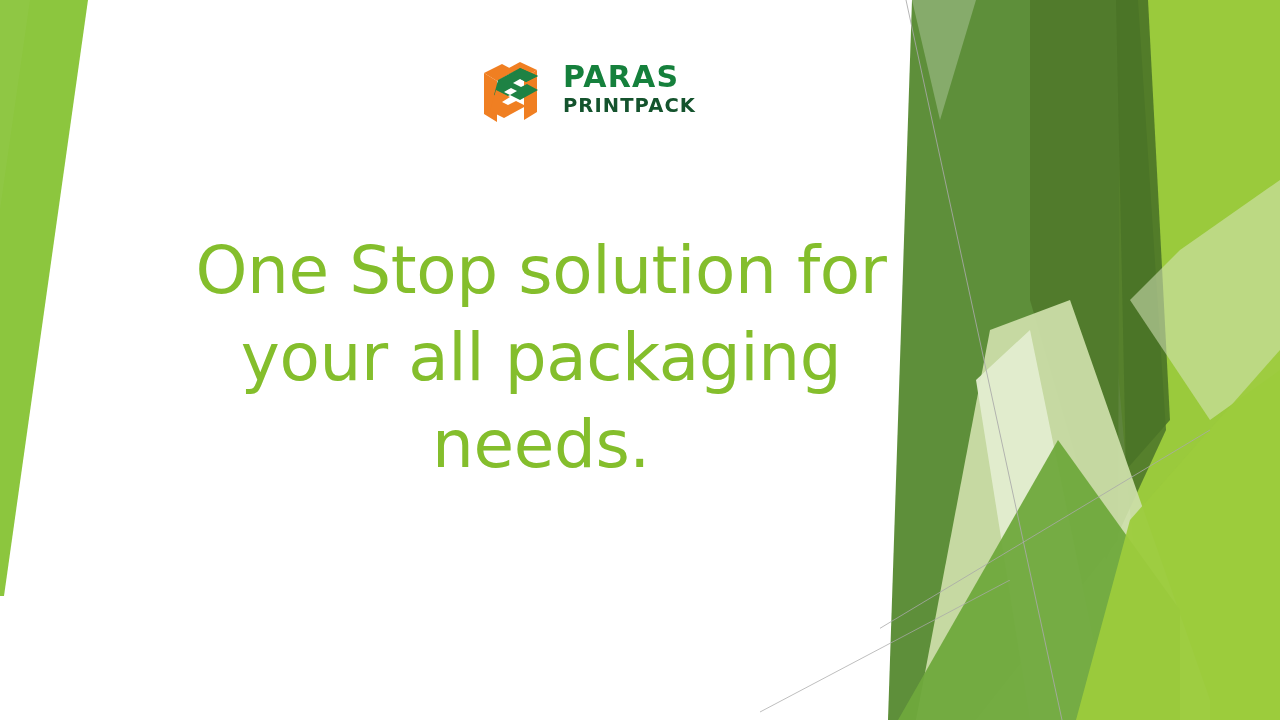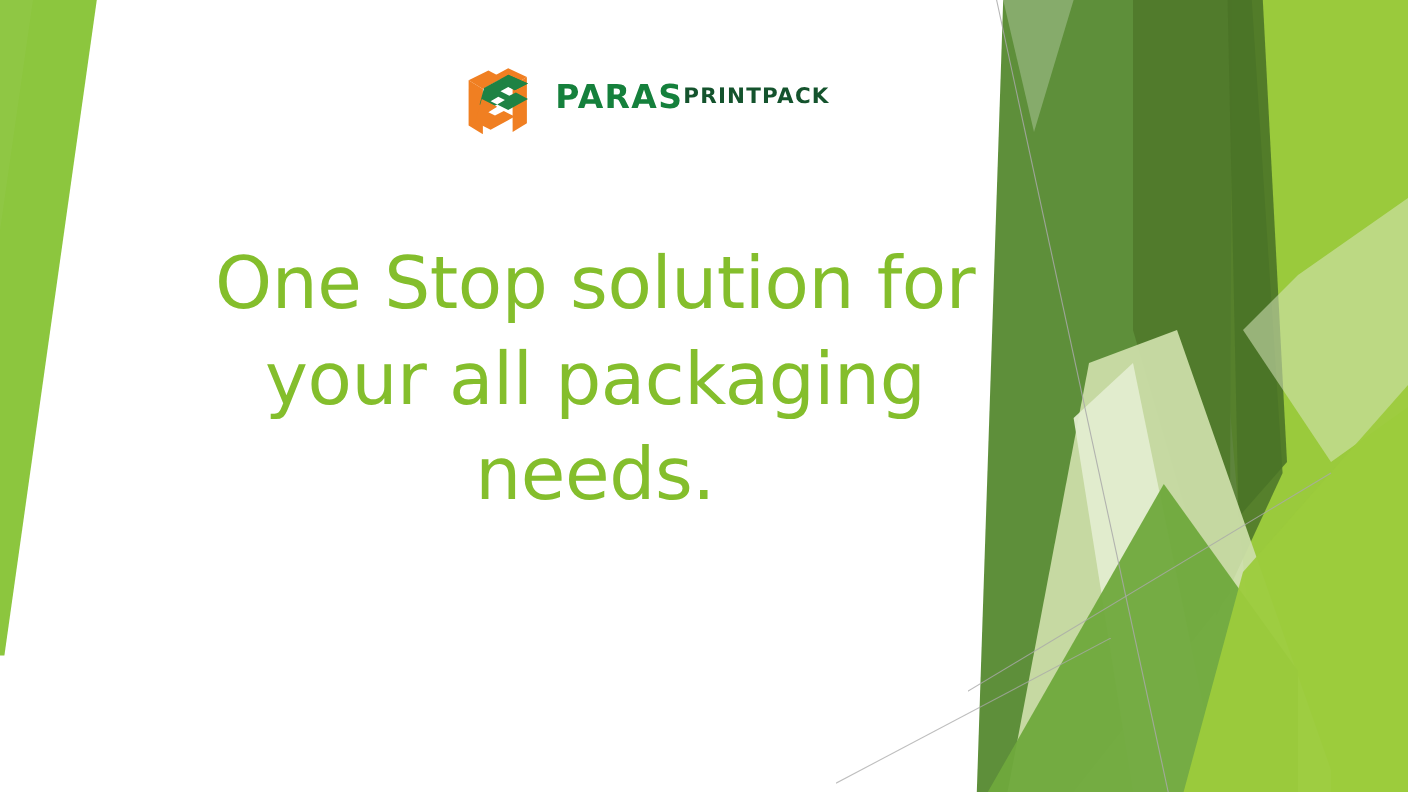--- a/index.html
+++ b/index.html
@@ -39,23 +39,23 @@
   }
   #logo-inner {
     display: flex;
     align-items: center;
     gap: 9px;
     transform: translateX(-52px);
   }
   #logo-mark { width: 74px; height: 66px; display: block; }
   #logo-words {
     display: flex;
+    flex-direction: column;
     justify-content: center;
     line-height: 1;
-    text-align: center;
   }
   .logo-paras {
     font-family: "DejaVu Sans", sans-serif;
     font-weight: bold;
     font-size: 30px;
     letter-spacing: 1.2px;
     color: #15803C;
   }
   .logo-printpack {
     font-family: "DejaVu Sans", sans-serif;
@@ -68,21 +68,21 @@
 
   
   #title-area {
     position: absolute;
     top: 214px;
     left: 118px;
     width: 846px;
     text-align: center;
   }
   #slide-title {
-    margin: 0;
+    margin: 13px;
     font-family: "DejaVu Sans", sans-serif;
     font-weight: 400;
     font-size: 66px;
     line-height: 1.32;
     color: #84BE2C;
     letter-spacing: -0.4px;
     white-space: pre-line;
   }
 </style>
 </head>

